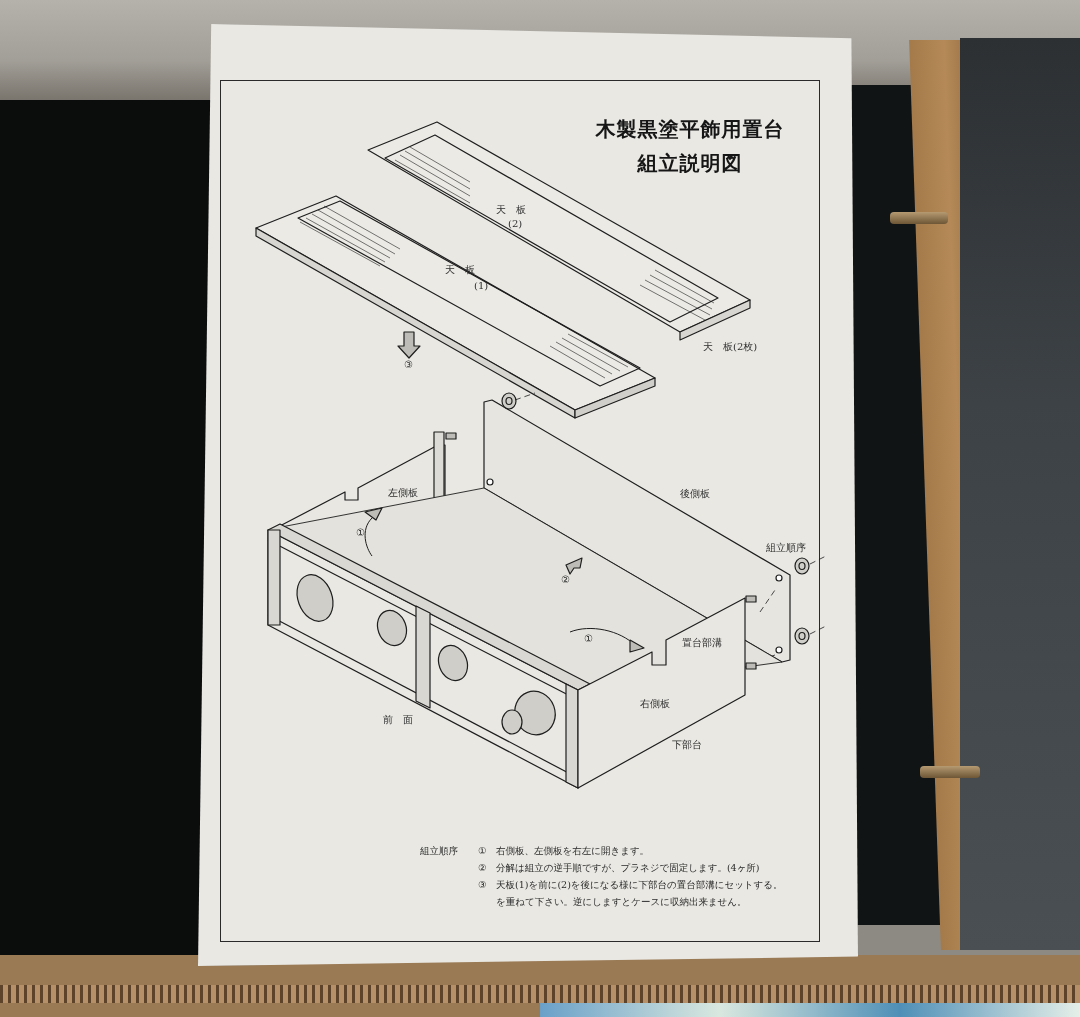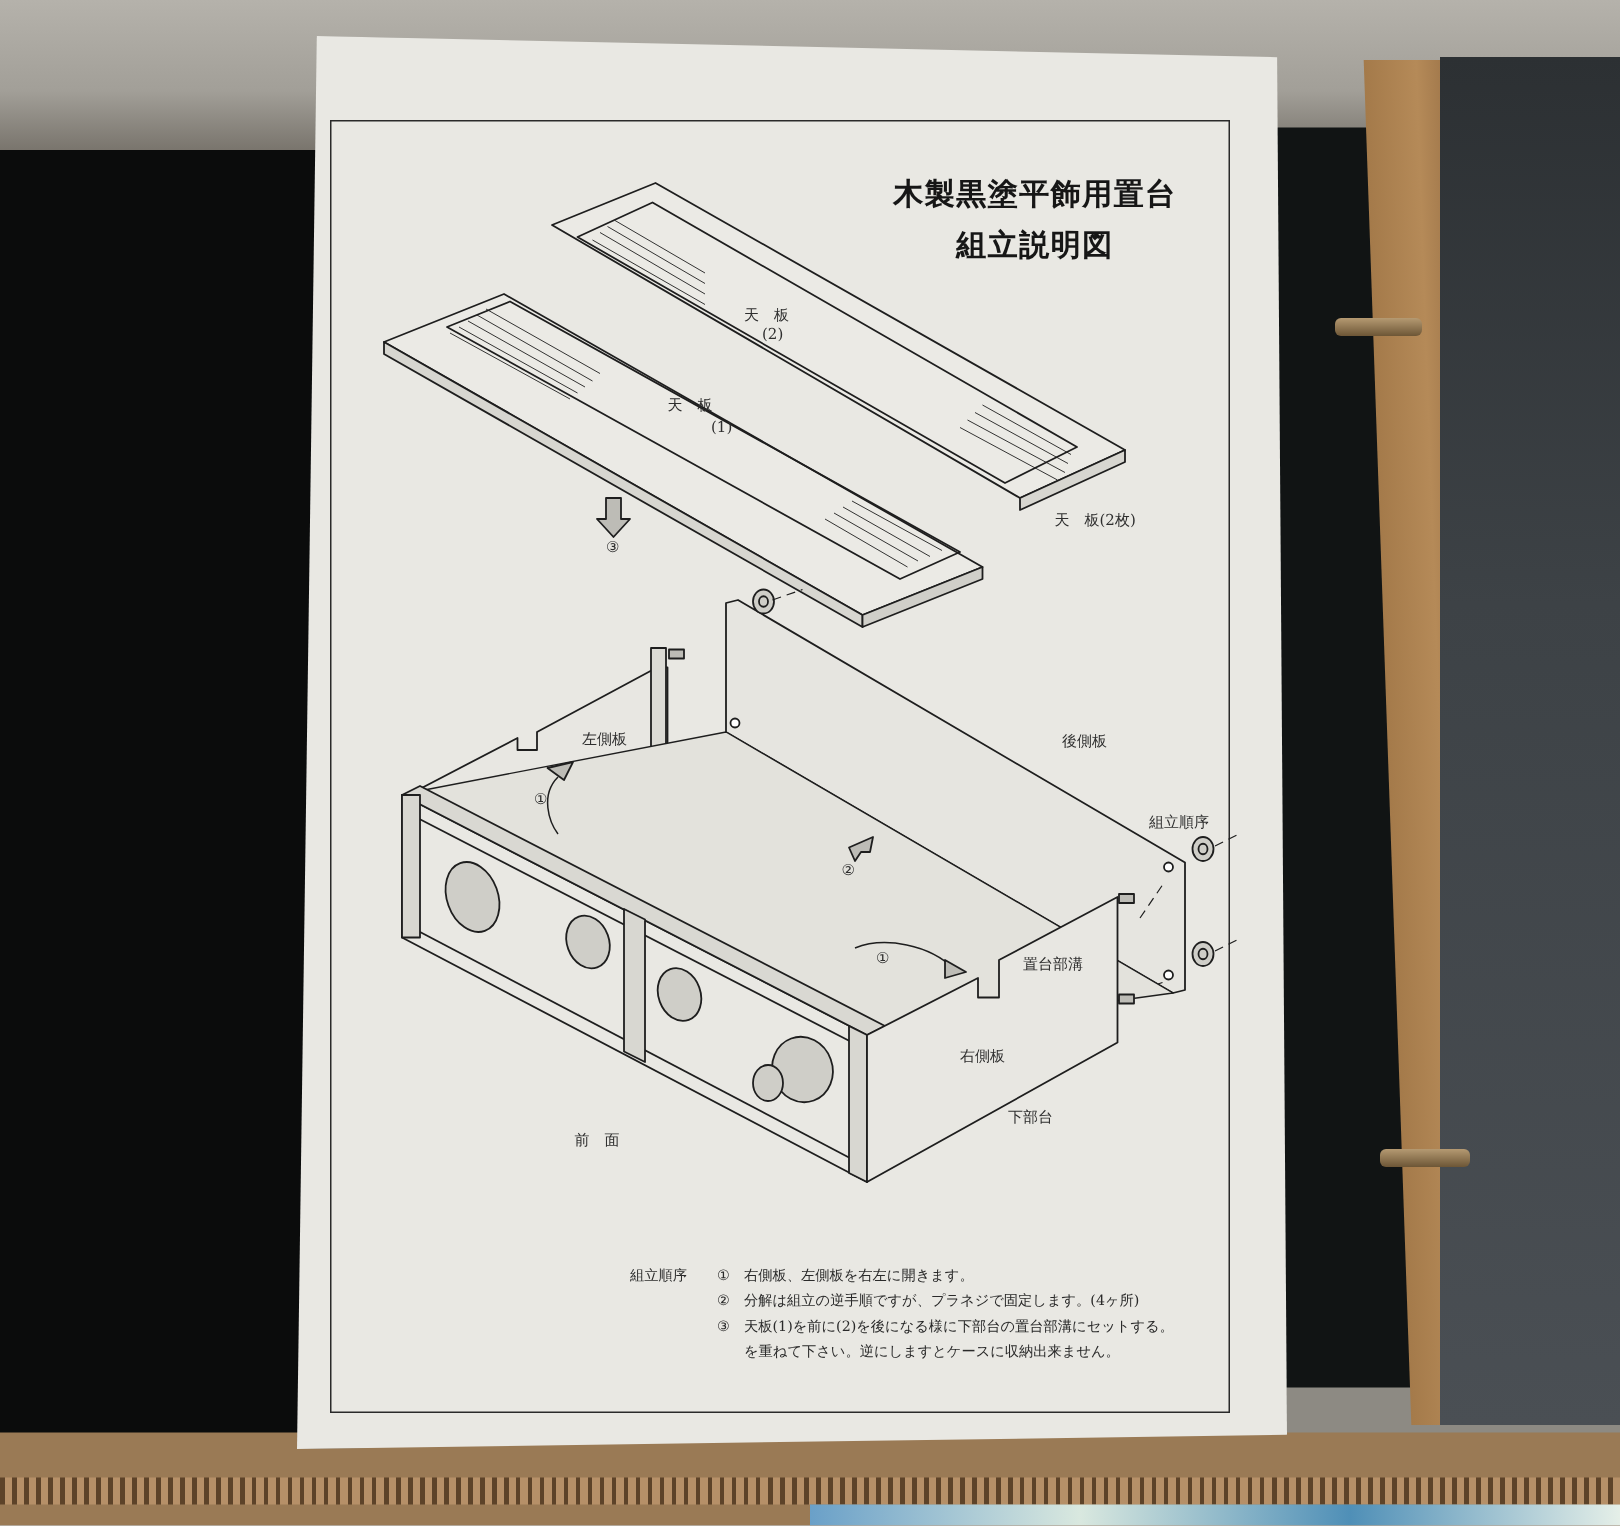--- a/index.html
+++ b/index.html
@@ -196,28 +196,28 @@
   </g>
 </svg>
 
 <span class="label" style="left:496px;top:203px;">天　板</span>
 <span class="label" style="left:508px;top:218px;">(2)</span>
 <span class="label" style="left:445px;top:263px;">天　板</span>
 <span class="label" style="left:474px;top:280px;">(1)</span>
 <span class="label" style="left:703px;top:340px;">天　板(2枚)</span>
 <span class="label" style="left:404px;top:359px;">③</span>
 <span class="label" style="left:388px;top:486px;">左側板</span>
-<span class="label" style="left:708px;top:487px;">後側板</span>
+<span class="label" style="left:680px;top:487px;">後側板</span>
 <span class="label" style="left:356px;top:527px;">①</span>
 <span class="label" style="left:766px;top:541px;">組立順序</span>
 <span class="label" style="left:561px;top:574px;">②</span>
 <span class="label" style="left:584px;top:633px;">①</span>
 <span class="label" style="left:682px;top:636px;">置台部溝</span>
 <span class="label" style="left:640px;top:697px;">右側板</span>
-<span class="label" style="left:383px;top:713px;margin-top:40px;">前　面</span>
+<span class="label" style="left:383px;top:713px;">前　面</span>
 <span class="label" style="left:672px;top:738px;">下部台</span>
 
 <div class="steps">
   <span class="hdr">組立順序</span>
   <ul>
     <li><span class="num">①</span><span>右側板、左側板を右左に開きます。</span></li>
     <li><span class="num">②</span><span>分解は組立の逆手順ですが、プラネジで固定します。(4ヶ所)</span></li>
     <li><span class="num">③</span><span>天板(1)を前に(2)を後になる様に下部台の置台部溝にセットする。</span></li>
     <li><span class="num"></span><span>を重ねて下さい。逆にしますとケースに収納出来ません。</span></li>
   </ul>

